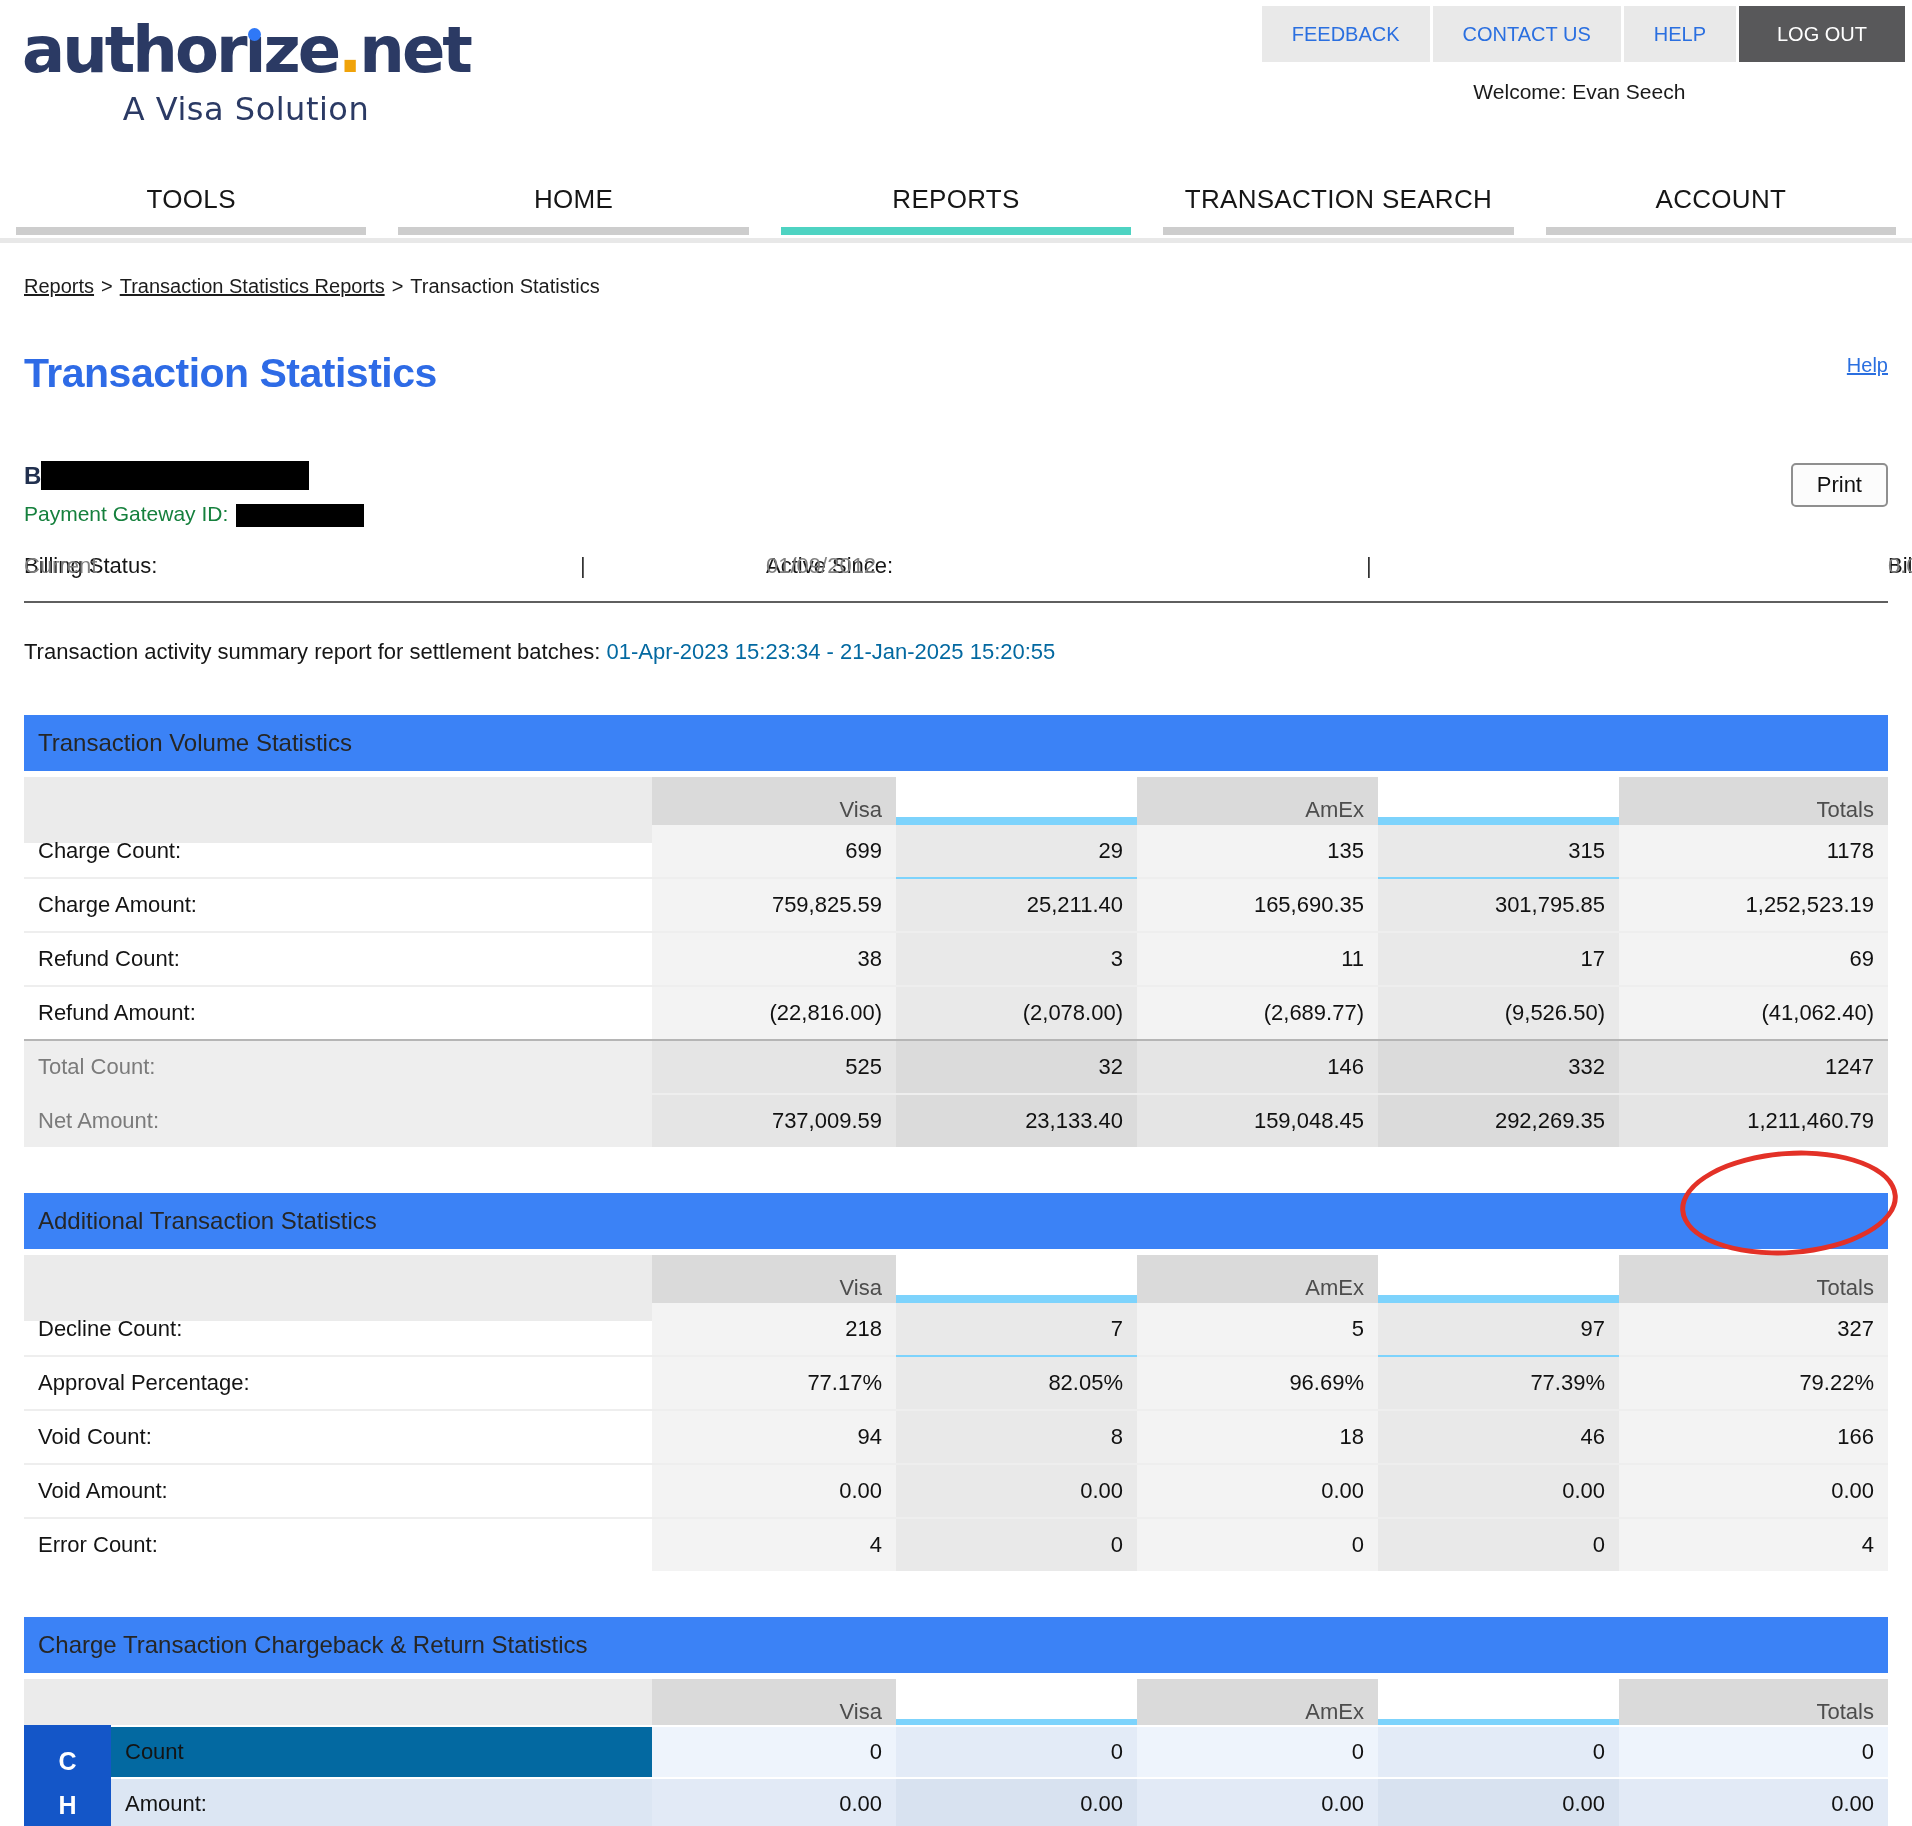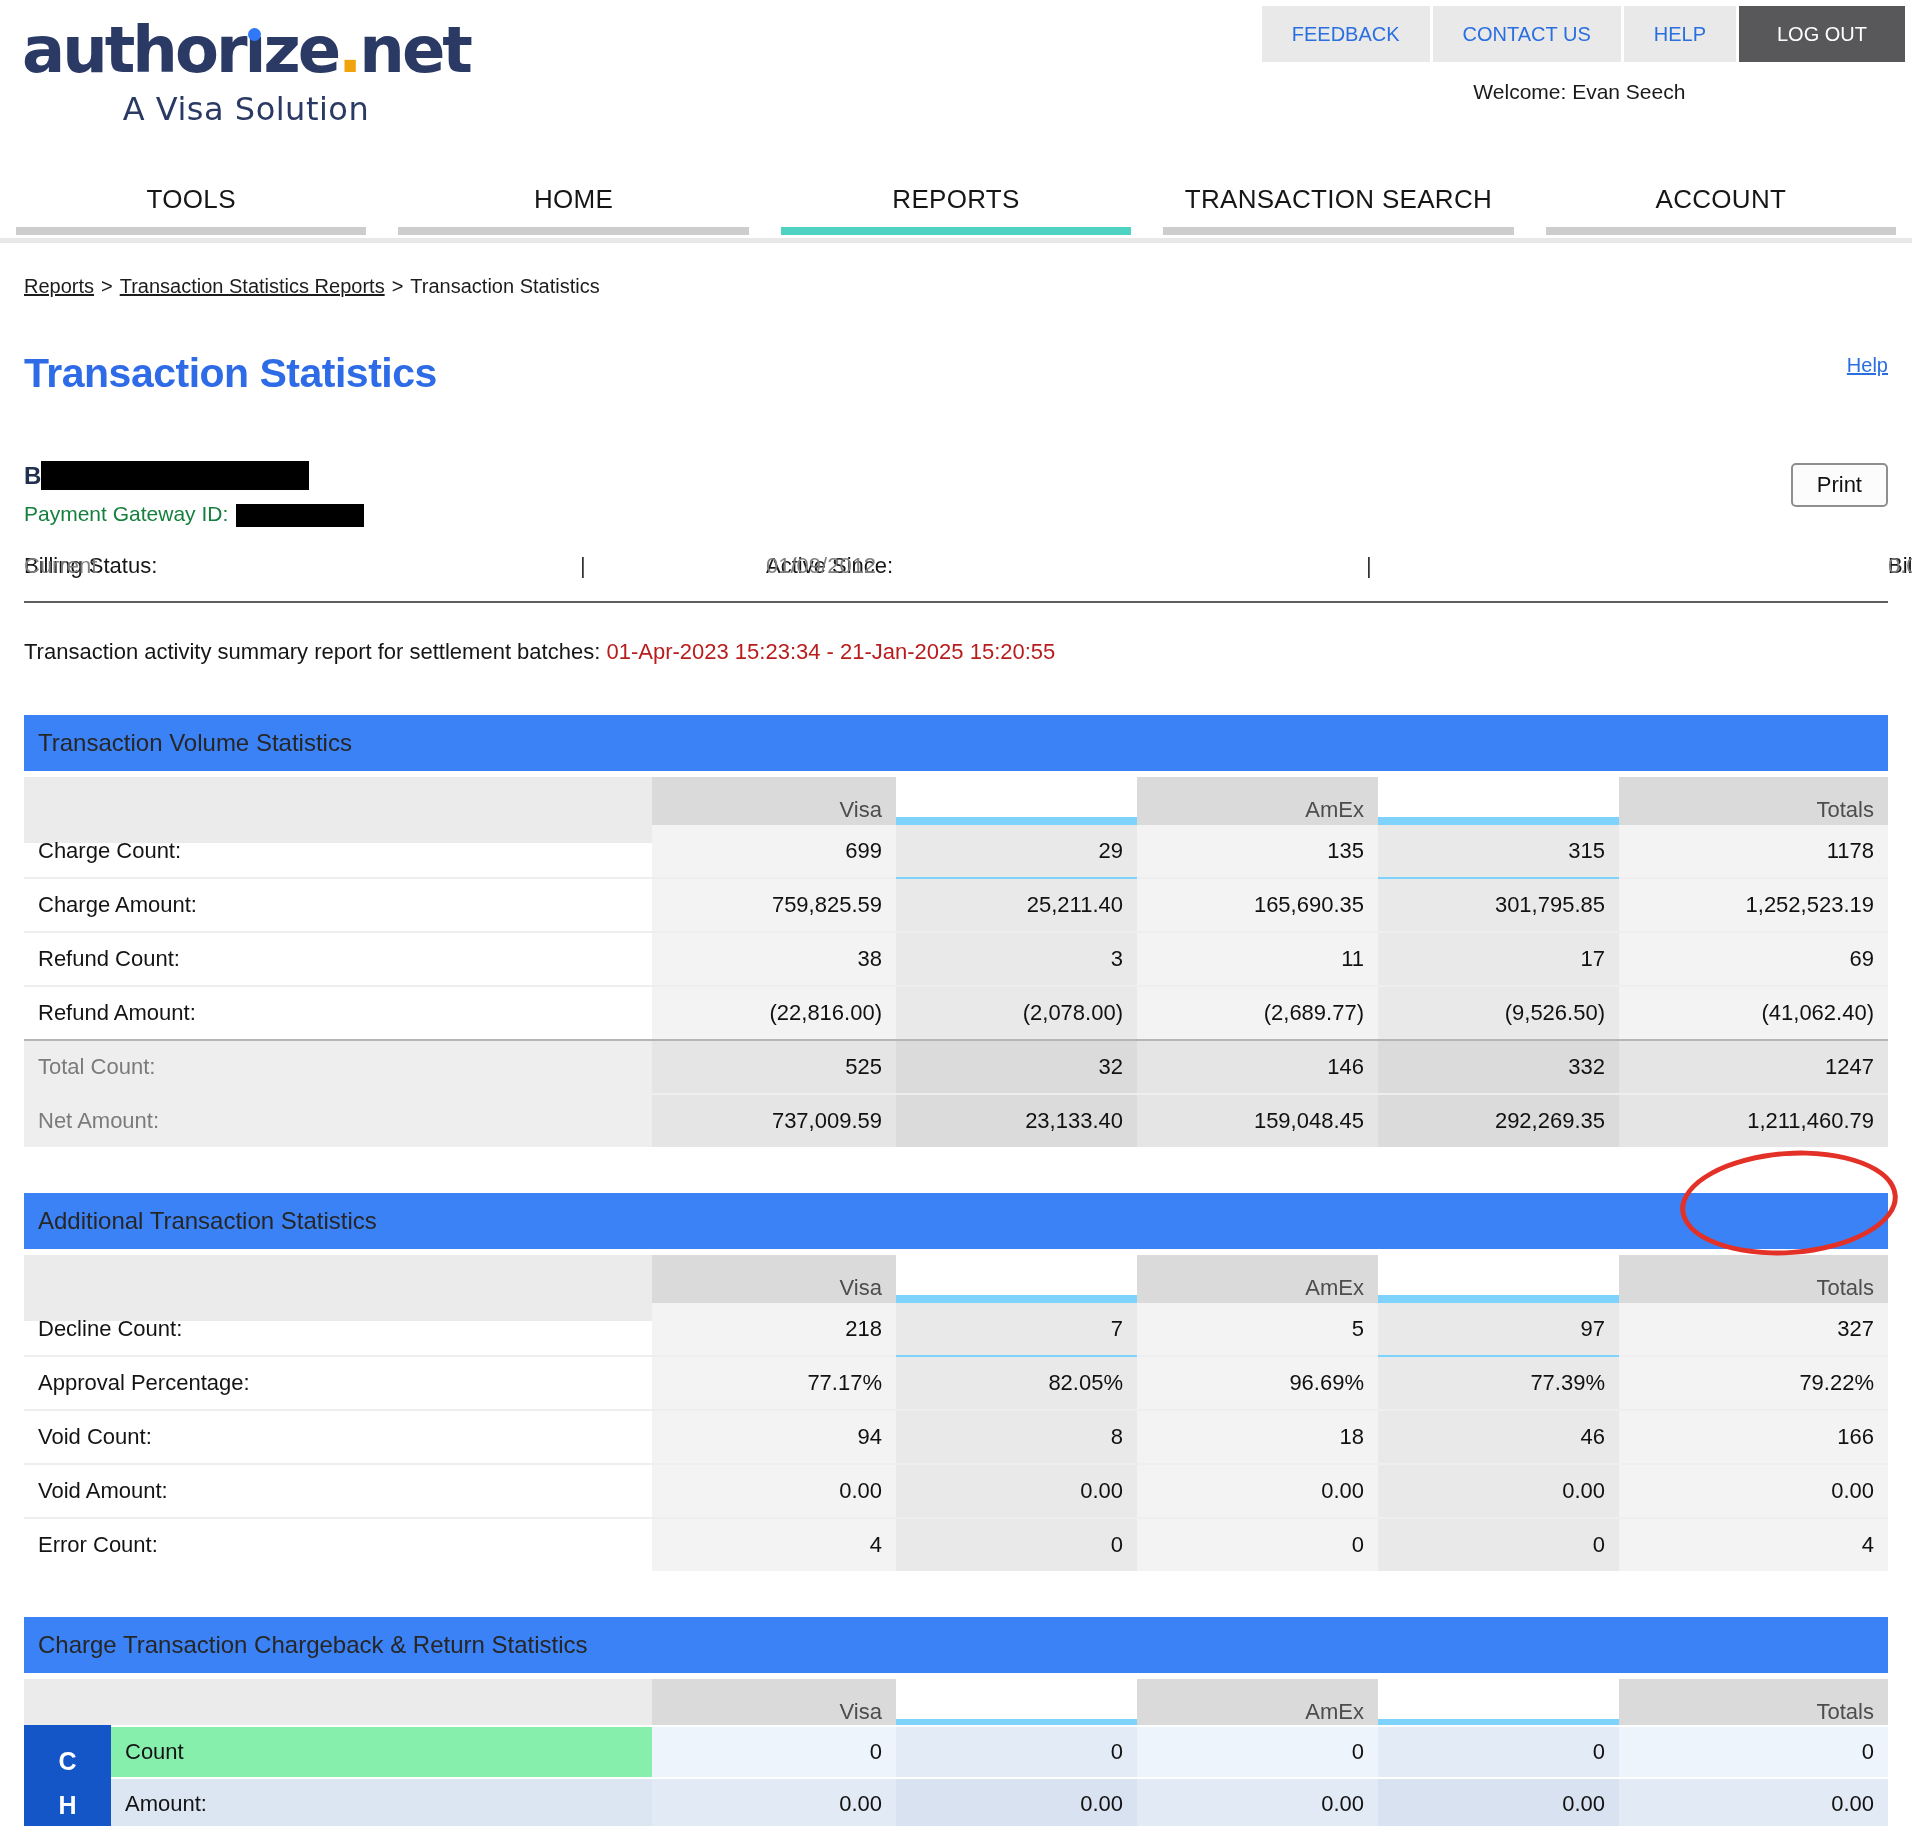--- a/index.html
+++ b/index.html
@@ -59,21 +59,21 @@
   .b-val { color: #808080; }
   .b-status { left: 0; }
   .b-sep1 { left: 556px; color: #333; }
   .b-active { left: 742px; }
   .b-sep2 { left: 1342px; color: #333; }
   .b-balance { right: 0; }
 
   .rule { margin-top: 20px; border: none; border-top: 2px solid #5f5f5f; }
 
   .report-line { margin-top: 36px; font-size: 22px; color: #161616; }
-  .report-line .rng { color: #b91c1c; }
+  .report-line .rng { color: #0369a1; }
 
   
   .sec { margin-top: 46px; position: relative; }
   .sec.first { margin-top: 50px; }
   .sec-bar { height: 56px; background: #3b82f6; display: flex; align-items: center; padding: 0 14px;
              font-size: 24px; color: #262626; }
 
   .grid { display: grid; grid-template-columns: 628px 244px 241px 241px 241px 269px; }
   .cb-grid { display: grid; grid-template-columns: 541px 244px 241px 241px 241px 269px; }
 
@@ -99,21 +99,21 @@
   .red-ellipse { position: absolute; top: 436px; right: -10px; width: 218px; height: 104px;
                  border: 5px solid #e33127; border-radius: 50%; transform: rotate(-4deg);
                  pointer-events: none; z-index: 5; }
 
   
   .cb-wrap { position: relative; padding-left: 87px; }
   .cb-strip { position: absolute; left: 0; top: 0; width: 87px; height: 230px; background: #1456c8;
               color: #fff; font-size: 25px; font-weight: bold; text-align: center;
               padding-top: 14px; line-height: 44px; }
   .cb-row { height: 52px; font-size: 22px; border-top: 2px solid #fff; }
-  .cb-count .lbl { background: #86efac; }
+  .cb-count .lbl { background: #0369a1; }
   .cb-count .col-a { background: #eef4fc; }
   .cb-count .col-b { background: #e3ebf7; }
   .cb-amount .lbl { background: #dce6f3; }
   .cb-amount .col-a { background: #e2eaf6; }
   .cb-amount .col-b { background: #d8e2f0; }
 </style>
 </head>
 <body>
 
 <div class="page">

